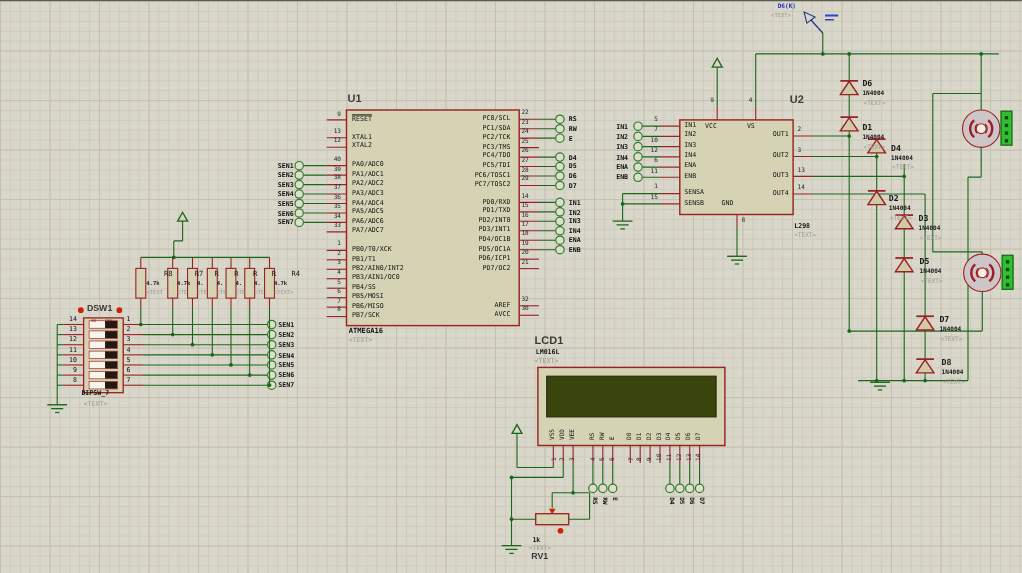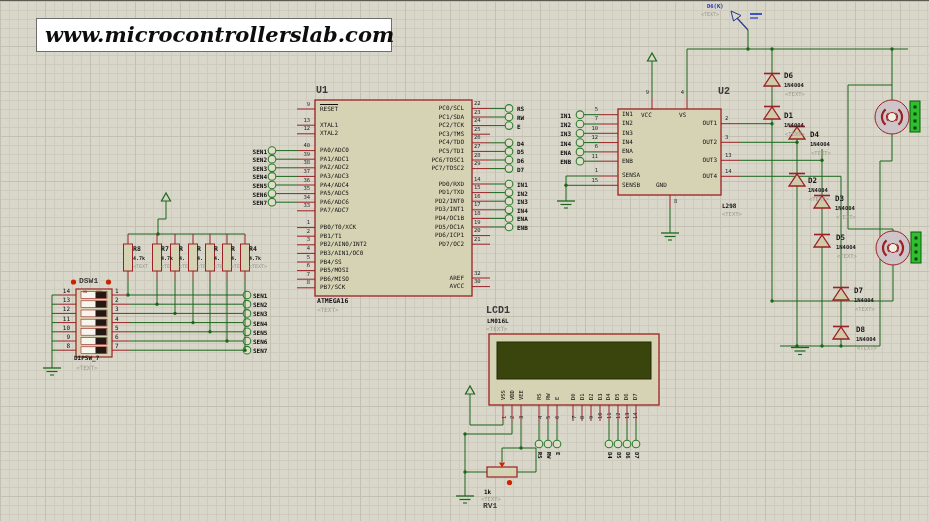--- a/index.html
+++ b/index.html
@@ -11,21 +11,21 @@
       linear-gradient(90deg,#c3c0b2 1px, transparent 1px),
       linear-gradient(#cecbbe 1px, transparent 1px),
       linear-gradient(90deg,#cecbbe 1px, transparent 1px);
     background-size:45px 45px,45px 45px,9px 9px,9px 9px;
     font-family:"DejaVu Sans Mono",monospace;}
   svg{position:absolute;left:0;top:0}
   .t{position:absolute;white-space:nowrap;line-height:1;color:#111;font-family:"DejaVu Sans Mono",monospace}
   .b{font-weight:bold}
   .gray{color:#9c9a8c}
   .blue{color:#2233bb}
-  .ref{color:#3a3a3a;font-family:Liberation Mono, monospace;font-weight:bold}
+  .ref{color:#3a3a3a;font-family:Liberation Sans, sans-serif;font-weight:bold}
   .s35{font-size:3.5px}.s5{font-size:5px}.s55{font-size:5.5px}.s6{font-size:6px}
   .s65{font-size:6.5px}.s8{font-size:8px}.s10{font-size:10px}
   
   #wm{position:absolute;left:36px;top:17px;width:346px;height:32px;background:#ffffff;
       border:1px solid #6e6e6e;font-family:"DejaVu Serif",serif;font-style:italic;font-weight:bold;
       font-size:21px;color:#0d0d0d;line-height:31px;padding-left:8px}
   
   .pcol{position:absolute}
   .prow{position:relative;height:8.6px}
   .prow9{position:relative;height:9.3px}
@@ -77,21 +77,21 @@
   .dlabs div:nth-of-type(2){left:784px;top:110px}
   .dlabs div:nth-of-type(3){left:810px;top:129px}
   .dlabs div:nth-of-type(4){left:808px;top:175px}
   .dlabs div:nth-of-type(5){left:835px;top:193px}
   .dlabs div:nth-of-type(6){left:836px;top:232px}
   .dlabs div:nth-of-type(7){left:854px;top:285px}
   .dlabs div:nth-of-type(8){left:856px;top:324px}
   
   .rlabs{position:absolute;left:0;top:0}
   .rl{position:absolute;width:22px;height:24px;top:244px}
-  .rl .rref{position:absolute;left:0;top:0;font-size:6.5px;font-weight:bold;color:#161616}
+  .rl .rref{position:absolute;left:16px;top:0;font-size:6.5px;font-weight:normal;color:#161616}
   .rl .rval{position:absolute;left:0;top:9.5px;font-size:5px;font-weight:bold;color:#1a1a1a}
   .rl .rtext{position:absolute;left:0;top:17.5px;font-size:5px;color:#9c9a8c}
   .rlabs div:nth-of-type(1){left:133px}
   .rlabs div:nth-of-type(2){left:161px}
   .rlabs div:nth-of-type(3){left:179px}
   .rlabs div:nth-of-type(4){left:197px}
   .rlabs div:nth-of-type(5){left:214px}
   .rlabs div:nth-of-type(6){left:231px}
   .rlabs div:nth-of-type(7){left:249px}
 </style>
@@ -440,21 +440,20 @@
       <line x1="227" y1="270" x2="227" y2="278" stroke="#9b2023" stroke-width="1"></line>
       <line x1="227" y1="278" x2="227" y2="340" stroke="#1a661a" stroke-width="1"></line>
       <circle cx="227" cy="340" r="1.7" fill="#1a661a" stroke="none" stroke-width="1"></circle>
       <line x1="245" y1="233" x2="245" y2="243" stroke="#9b2023" stroke-width="1"></line>
       <rect x="240.5" y="243" width="9" height="27" fill="#d6d3b4" stroke="#9b2023" stroke-width="1"></rect>
       <line x1="245" y1="270" x2="245" y2="278" stroke="#9b2023" stroke-width="1"></line>
       <line x1="245" y1="278" x2="245" y2="349.2" stroke="#1a661a" stroke-width="1"></line>
       <circle cx="245" cy="349.2" r="1.7" fill="#1a661a" stroke="none" stroke-width="1"></circle>
     </svg>
 
-  <div id="wm">www.microcontrollerslab.com</div>
 
   <div class="t ref s10" style="left:316px;top:85px">U1</div>
   <div class="t s65 b" style="left:317px;top:297px">ATMEGA16</div>
   <div class="t s6 gray" style="left:317px;top:306px">&lt;TEXT&gt;</div>
 
   <div class="pcol l resetcol" style="top:103.7px">
 
   <div class="prow">
         <span class="pnum">9</span>
         <span class="pname">RESET</span>

